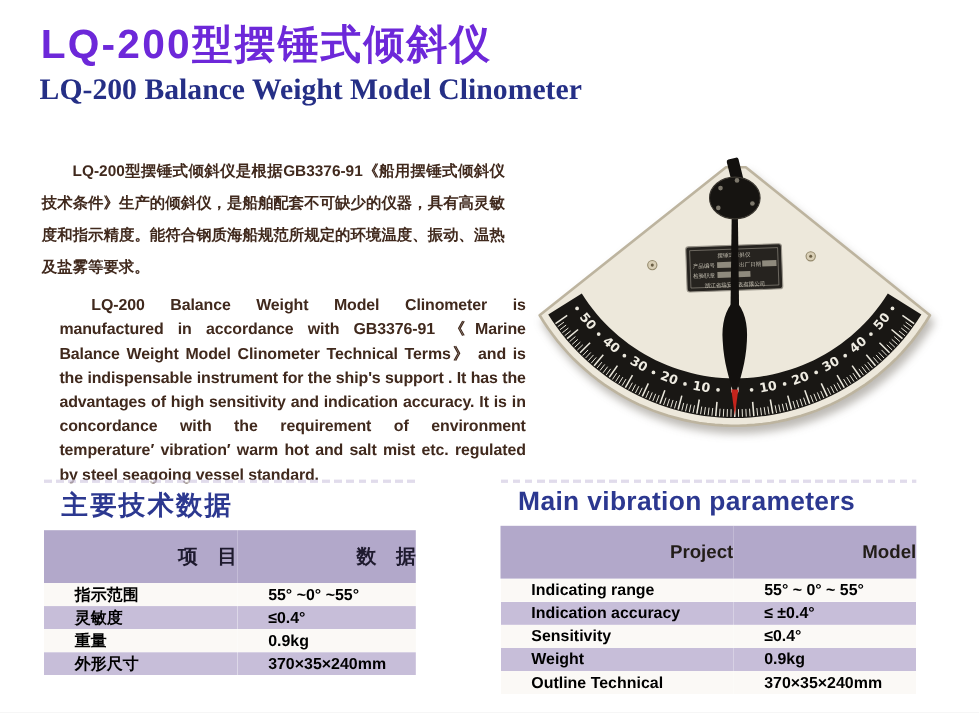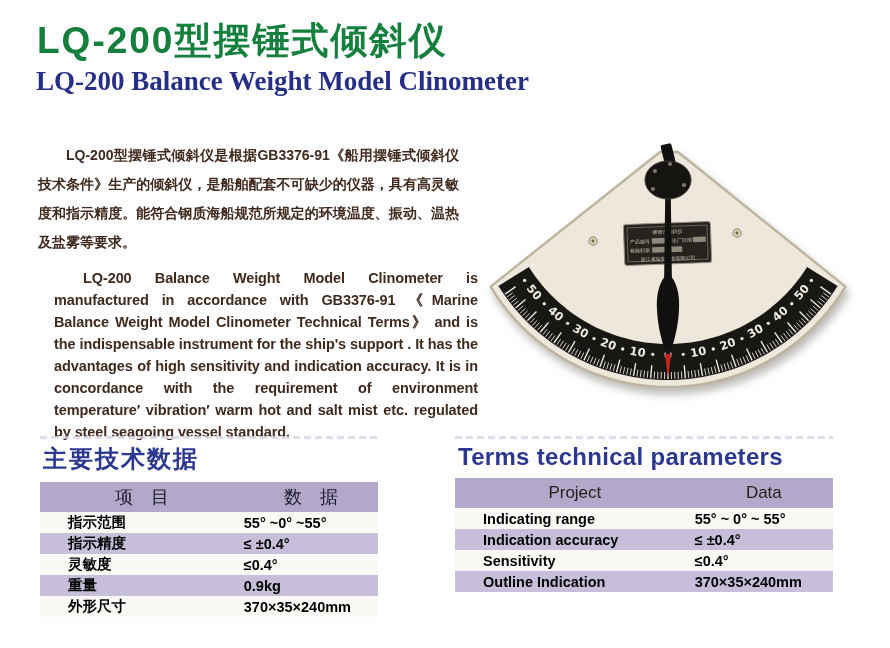--- a/index.html
+++ b/index.html
@@ -5,21 +5,21 @@
   html,body{margin:0;padding:0;background:#e8e8e8;}
   .page{
     position:relative; width:890px; height:648px; margin:0 auto;
     background:#ffffff; overflow:hidden;
     font-family:"Liberation Sans","DejaVu Sans",sans-serif;
   }
   
   .cn-title{
     position:absolute; left:37px; top:16px;
     font-size:37px; font-weight:bold; letter-spacing:2px;
-    color:#15803d; white-space:nowrap;
+    color:#6d28d9; white-space:nowrap;
   }
   .en-title{
     position:absolute; left:36px; top:66px;
     font-family:"Liberation Serif","DejaVu Serif",serif;
     font-size:27px; font-weight:bold; color:#252f86; white-space:nowrap;
   }
   
   .para-cn{
     position:absolute; left:38px; top:141px; width:421px;
     font-size:14px; font-weight:bold; color:#40291d;
@@ -36,30 +36,30 @@
   .device svg{ display:block; width:435px; height:308px; }
   
   .specs{ position:absolute; top:436px; }
   .specs-cn{ left:40px;  width:338px; }
   .specs-en{ left:455px; width:378px; }
   .section-rule{
     height:3px; margin:0 0 4px 0; opacity:.75;
     background:repeating-linear-gradient(90deg,#d7d0e5 0 7px, #ffffff 7px 11px);
   }
   .specs-title{
-    margin:0 0 7px 3px; font-weight:bold; color:#2c3890; white-space:nowrap;
+    margin:0 0 7px 16px; font-weight:bold; color:#2c3890; white-space:nowrap;
   }
   .specs-cn .specs-title{ font-size:24px; letter-spacing:2px; }
   .specs-en .specs-title{ font-size:24px; letter-spacing:0.3px; }
   table.spec-table{
     width:100%; border-collapse:collapse; table-layout:fixed;
   }
   .spec-table th{
-    background:#b2a8ca; text-align:center; color:#1e1a2e;
-    height:30px; padding:0 0 0 28px; font-size:18px; font-weight:normal;
+    background:#b2a8ca; text-align:right; color:#1e1a2e;
+    height:48px; padding:0 0 0 28px; font-size:18px; font-weight:bold;
   }
   .specs-en .spec-table th{ font-size:17px; color:#221d18; }
   .spec-table td{
     height:21px; padding:0 0 0 28px; font-size:14.5px; font-weight:bold;
     color:#000000; white-space:nowrap; overflow:hidden;
   }
   .spec-table col.c1{ width:52%; }
   .specs-en .spec-table col.c1{ width:56%; }
   .spec-table tbody tr:nth-child(odd){ background:#fbf9f6; }
   .spec-table tbody tr:nth-child(even){ background:#c7bed9; }
@@ -260,67 +260,67 @@
           <th>项　目</th>
           <th>数　据</th>
         </tr>
       </thead>
       <tbody>
           <tr>
             <td>指示范围</td>
             <td>55° ~0° ~55°</td>
           </tr>
           <tr>
-            <td>指示精度</td>
-            <td>≤ ±0.4°</td>
-          </tr>
-          <tr>
             <td>灵敏度</td>
             <td>≤0.4°</td>
           </tr>
           <tr>
             <td>重量</td>
             <td>0.9kg</td>
           </tr>
           <tr>
             <td>外形尺寸</td>
             <td>370×35×240mm</td>
           </tr>
         </tbody>
     </table>
   </div>
 
   <div class="specs specs-en">
     <div class="section-rule"></div>
-    <h3 class="specs-title">Terms technical parameters</h3>
+    <h3 class="specs-title">Main vibration parameters</h3>
     <table class="spec-table">
       <colgroup>
           <col class="c1">
           <col class="c2">
         </colgroup>
       <thead>
         <tr>
           <th>Project</th>
-          <th>Data</th>
+          <th>Model</th>
         </tr>
       </thead>
       <tbody>
           <tr>
             <td>Indicating range</td>
             <td>55° ~ 0° ~ 55°</td>
           </tr>
           <tr>
             <td>Indication accuracy</td>
             <td>≤ ±0.4°</td>
           </tr>
           <tr>
             <td>Sensitivity</td>
             <td>≤0.4°</td>
           </tr>
           <tr>
-            <td>Outline Indication</td>
+            <td>Weight</td>
+            <td>0.9kg</td>
+          </tr>
+          <tr>
+            <td>Outline Technical</td>
             <td>370×35×240mm</td>
           </tr>
         </tbody>
     </table>
   </div>
 
 </div>
 
 </body></html>

